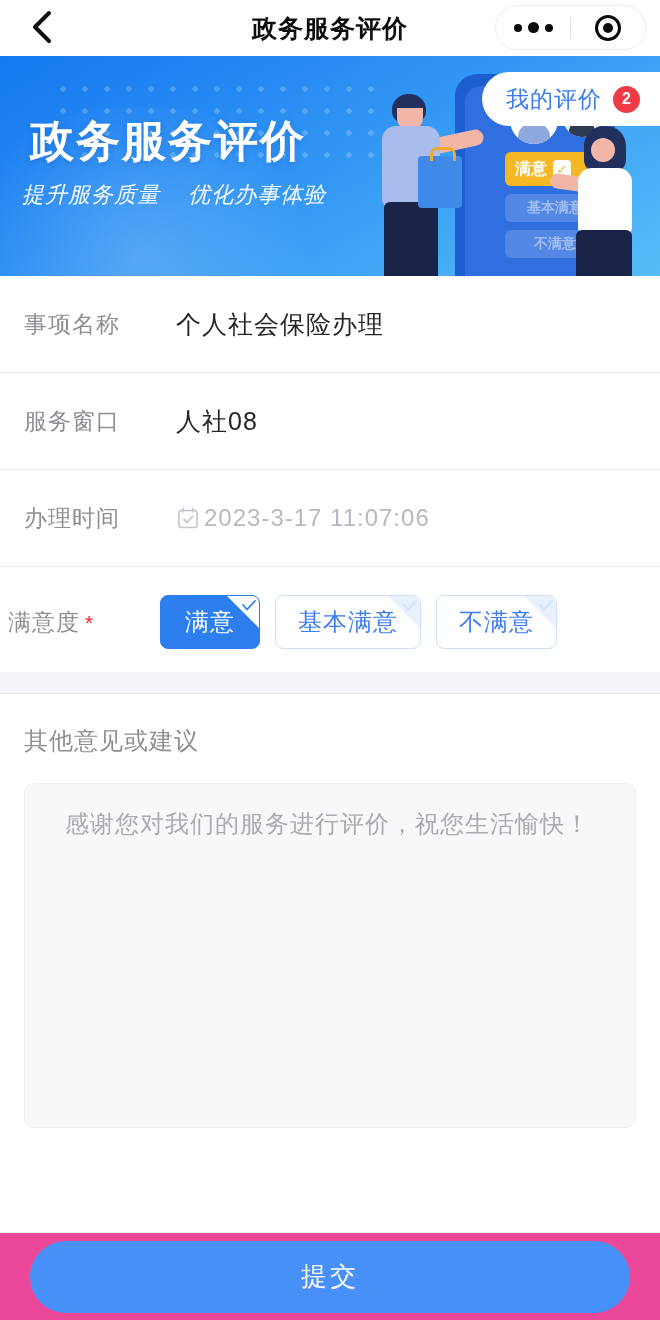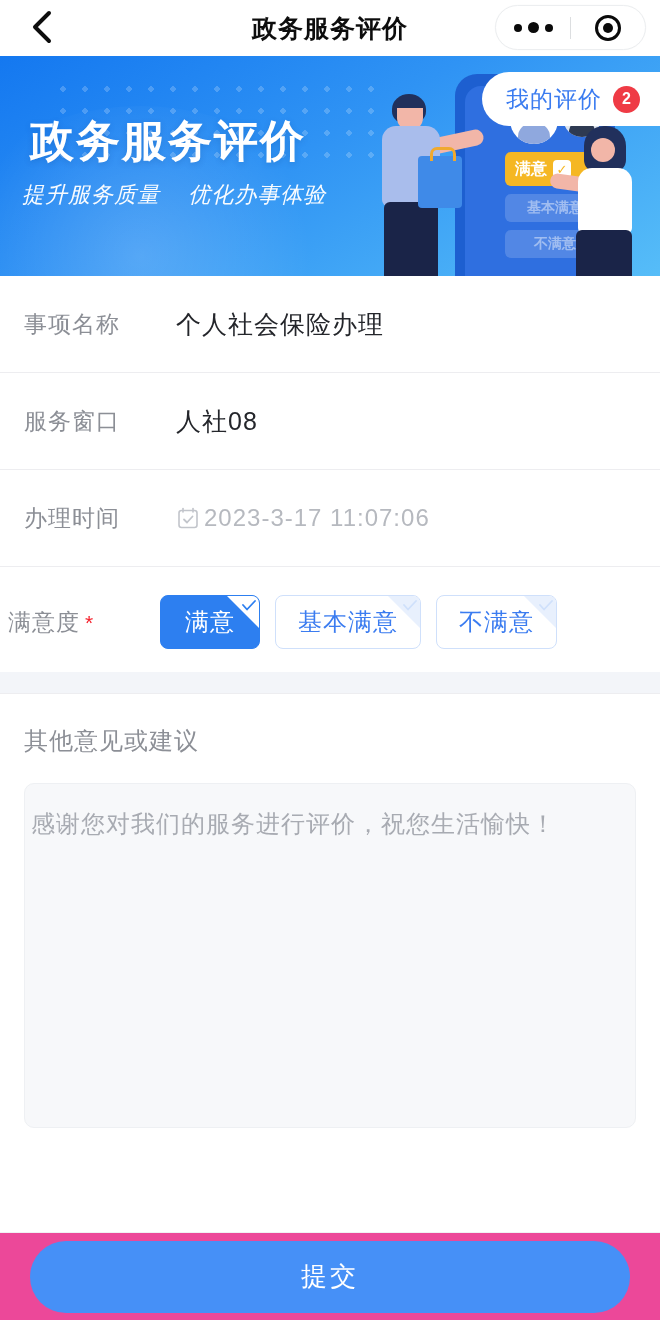--- a/index.html
+++ b/index.html
@@ -188,21 +188,21 @@
   
   .comment { position: absolute; left: 0; width: 660px; }
   .comment-label {
     padding: 30px 35px 0 24px;
     font-size: 24px; color: #8c8f96; letter-spacing: 1px;
   }
   .comment-box {
     margin: 26px 24px 0 24px;
     height: 345px;
     background: #f7f8fa; border: 1px solid #eef0f3; border-radius: 10px;
-    padding: 22px 6px;
+    padding: 22px 40px;
     font-size: 24px; color: #a8abb2; line-height: 1.5; letter-spacing: 1px;
     cursor: text;
   }
 
   
   .footer {
     position: absolute; left: 0; bottom: 0; width: 660px; height: 88px;
     background: #ec4899; border-top: 1px solid #f0f1f3;
     display: flex; align-items: center; justify-content: center;
   }

